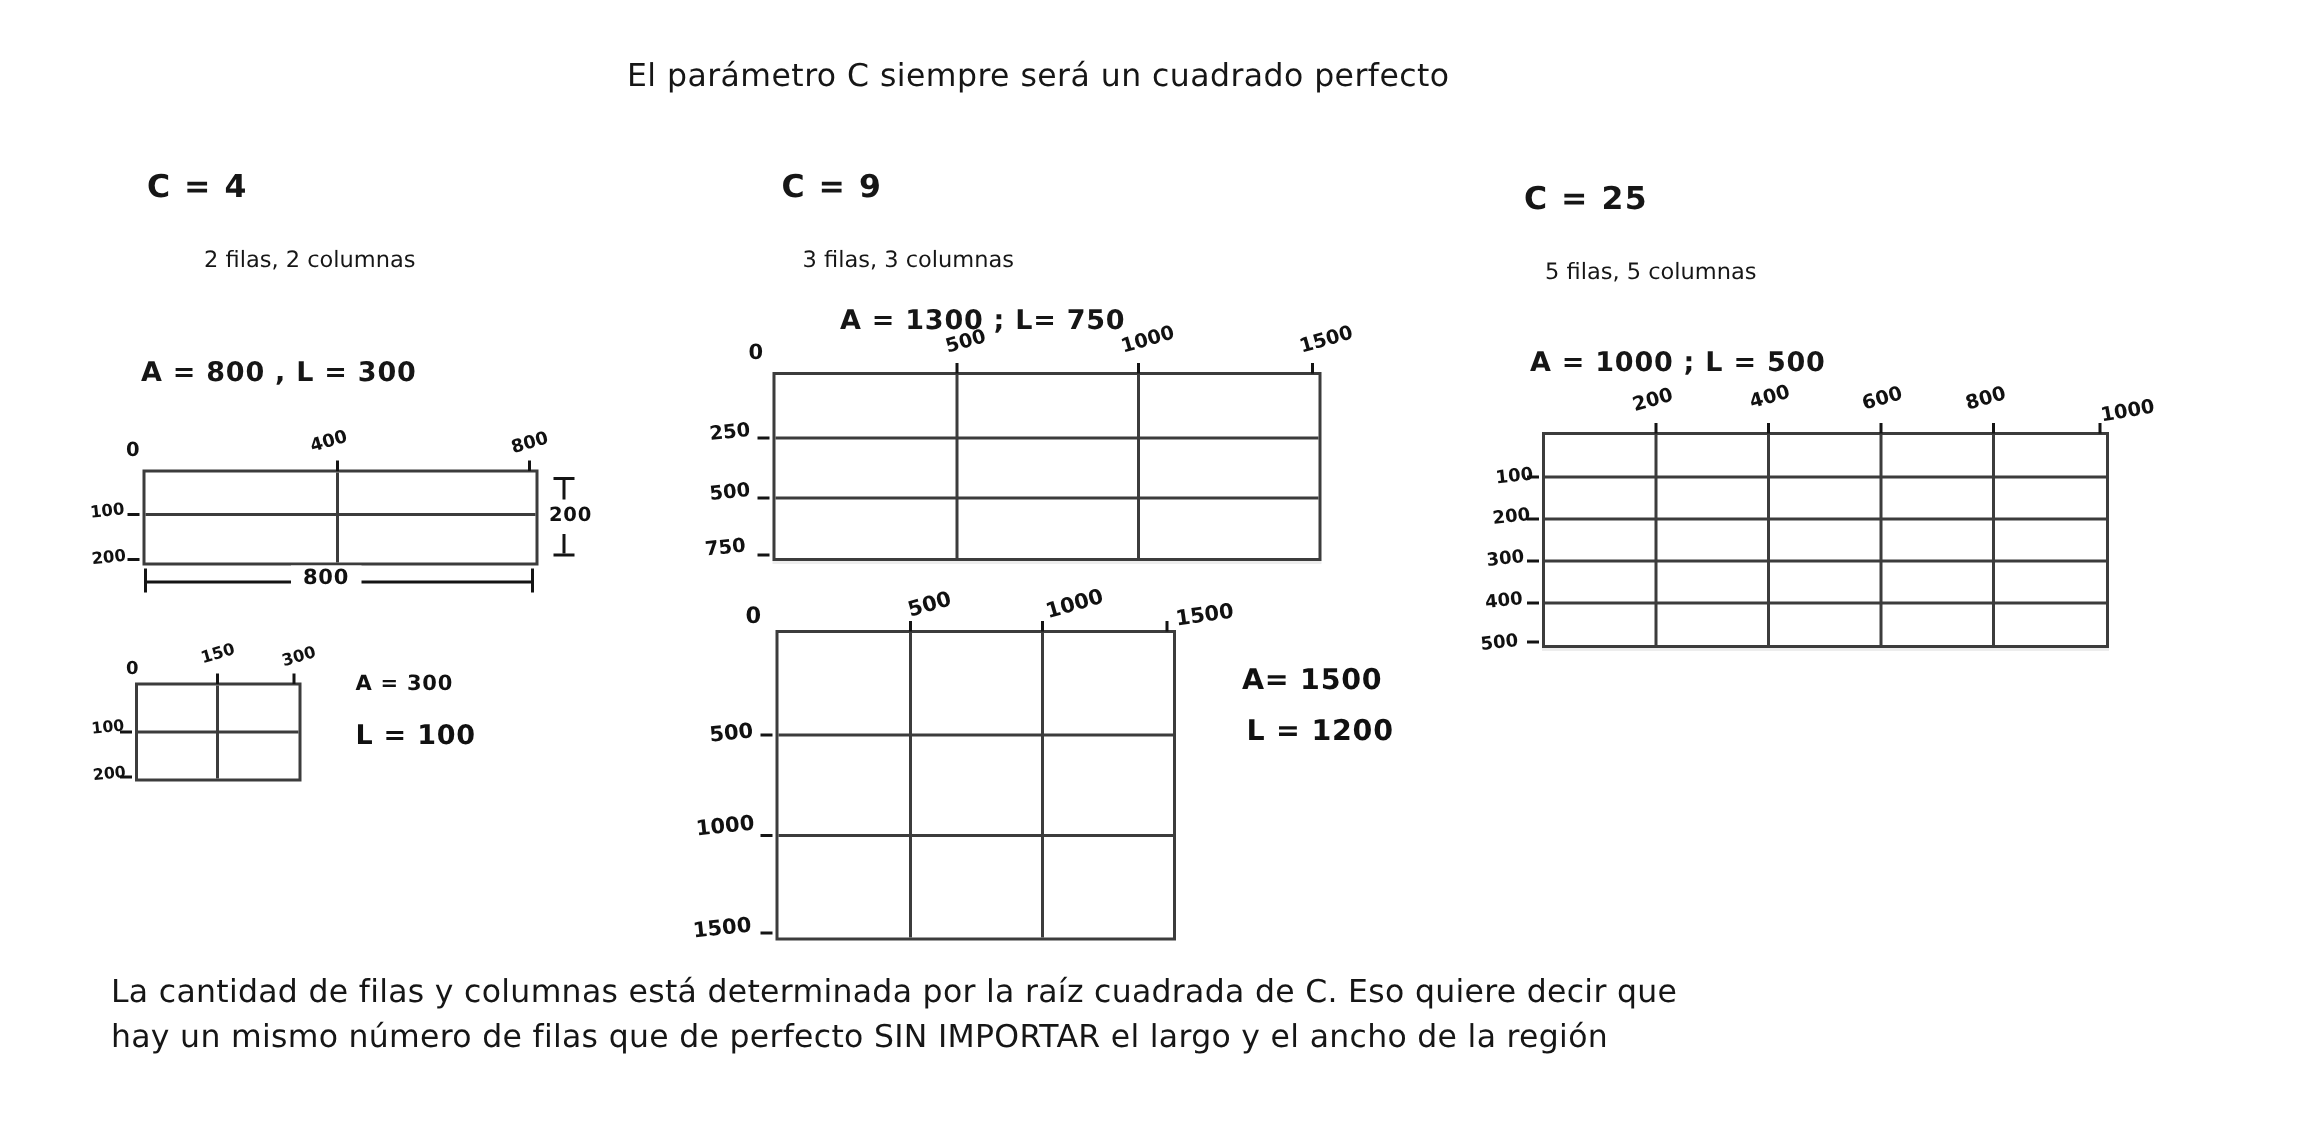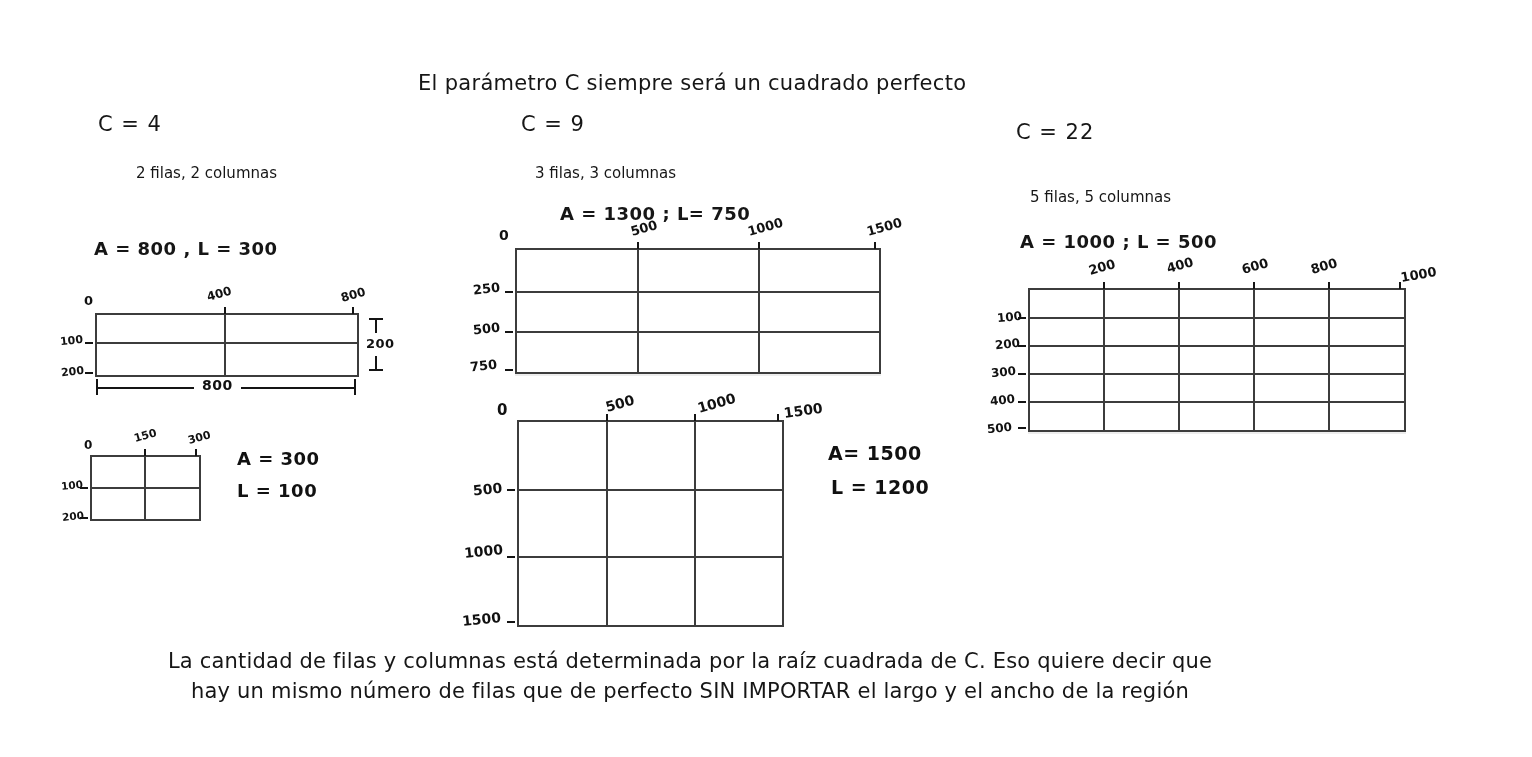--- a/index.html
+++ b/index.html
@@ -5,39 +5,39 @@
   html,body{margin:0;padding:0;background:#fff;}
   #canvas{
     position:relative;
     width:1532px;height:757px;
     background:#ffffff;
     font-family:"DejaVu Sans",sans-serif;
     color:#161616;
     overflow:hidden;
   }
   .abs{position:absolute;white-space:nowrap;}
-  .title{font-size:21px;letter-spacing:.3px;margin-top:33px;}
-  .heading{font-size:21px;font-weight:400;letter-spacing:1px;}
+  .title{font-size:21px;letter-spacing:.3px;}
+  .heading{font-size:21px;font-weight:700;letter-spacing:1px;}
   .subheading{font-size:15px;}
   .params{font-size:18px;font-weight:700;letter-spacing:.5px;}
   .grid{position:absolute;border:2px solid #3c3c3c;}
   .soft{box-shadow:0 2px 0 rgba(0,0,0,.07);}
   .vl{position:absolute;top:0;bottom:0;width:2px;background:#3c3c3c;}
   .hl{position:absolute;left:0;right:0;height:2px;background:#3c3c3c;}
   .tick-top{position:absolute;width:2px;height:7px;background:#141414;top:-8px;}
   .tick-left{position:absolute;width:8px;height:2px;background:#141414;left:-12px;}
   .xl{position:absolute;font-weight:700;color:#111;transform:rotate(-16deg);transform-origin:left bottom;}
   .xl.zero{transform:none;}
   .yl{position:absolute;font-weight:700;color:#111;transform:rotate(-6deg);}
   .dim{position:absolute;background:#141414;}
   .note{position:absolute;font-weight:700;color:#111;white-space:nowrap;letter-spacing:.5px;}
   .dimlabel{background:#fff;padding:0 8px;}
   .footer{
     position:absolute;left:74px;top:646px;width:1232px;
-    text-align:center;font-size:21px;line-height:30px;letter-spacing:.2px;
+    text-align:left;font-size:21px;line-height:30px;letter-spacing:.2px;
   }
 </style>
 </head>
 <body>
 
 <div id="canvas">
 
   <div class="abs title" style="left:418px;top:38px;">El parámetro C siempre será un cuadrado perfecto</div>
 
   <div class="abs heading" style="left:98px;top:112px;">C = 4</div>
@@ -75,21 +75,21 @@
     <div class="tick-top" style="left:52px;"></div>
     <div class="tick-top" style="left:103px;"></div>
     <span class="xl zero" style="left:-8px;top:-19px;font-size:12px;">0</span>
     <span class="xl" style="left:44px;top:-25px;font-size:11px;">150</span>
     <span class="xl" style="left:98px;top:-23px;font-size:11px;">300</span>
     <div class="tick-left" style="top:30px;"></div>
     <div class="tick-left" style="top:60px;"></div>
     <span class="yl" style="left:-31px;top:22px;font-size:10.5px;">100</span>
     <span class="yl" style="left:-30px;top:53px;font-size:10.5px;">200</span>
   </div>
-  <span class="note" style="left:237px;top:448px;font-size:18px;">A = 300</span>
+  <span class="note" style="left:237px;top:448px;font-size:14px;">A = 300</span>
   <span class="note" style="left:237px;top:480px;font-size:18px;">L = 100</span>
 
   <div class="abs heading" style="left:521px;top:112px;">C = 9</div>
   <div class="abs subheading" style="left:535px;top:164px;">3 filas, 3 columnas</div>
   <div class="abs params" style="left:560px;top:203px;">A = 1300 ;   L= 750</div>
 
   <div class="grid soft" style="left:515px;top:248px;width:362px;height:122px;">
     <div class="vl" style="left:120px;"></div>
     <div class="vl" style="left:241px;"></div>
     <div class="hl" style="top:41px;"></div>
@@ -124,22 +124,22 @@
     <div class="tick-left" style="top:67px;"></div>
     <div class="tick-left" style="top:134px;"></div>
     <div class="tick-left" style="top:199px;"></div>
     <span class="yl" style="left:-46px;top:59px;font-size:14px;">500</span>
     <span class="yl" style="left:-55px;top:121px;font-size:14px;">1000</span>
     <span class="yl" style="left:-57px;top:189px;font-size:14px;">1500</span>
   </div>
   <span class="note" style="left:828px;top:442px;font-size:19px;">A= 1500</span>
   <span class="note" style="left:831px;top:476px;font-size:19px;">L = 1200</span>
 
-  <div class="abs heading" style="left:1016px;top:120px;">C = 22</div>
-  <div class="abs subheading" style="left:1030px;top:172px;margin-top:16px;">5 filas, 5 columnas</div>
+  <div class="abs heading" style="left:1016px;top:120px;">C = 25</div>
+  <div class="abs subheading" style="left:1030px;top:172px;">5 filas, 5 columnas</div>
   <div class="abs params" style="left:1020px;top:231px;">A = 1000  ;   L = 500</div>
 
   <div class="grid soft" style="left:1028px;top:288px;width:374px;height:140px;">
     <div class="vl" style="left:73px;"></div>
     <div class="vl" style="left:148px;"></div>
     <div class="vl" style="left:223px;"></div>
     <div class="vl" style="left:298px;"></div>
     <div class="hl" style="top:27px;"></div>
     <div class="hl" style="top:55px;"></div>
     <div class="hl" style="top:83px;"></div>

